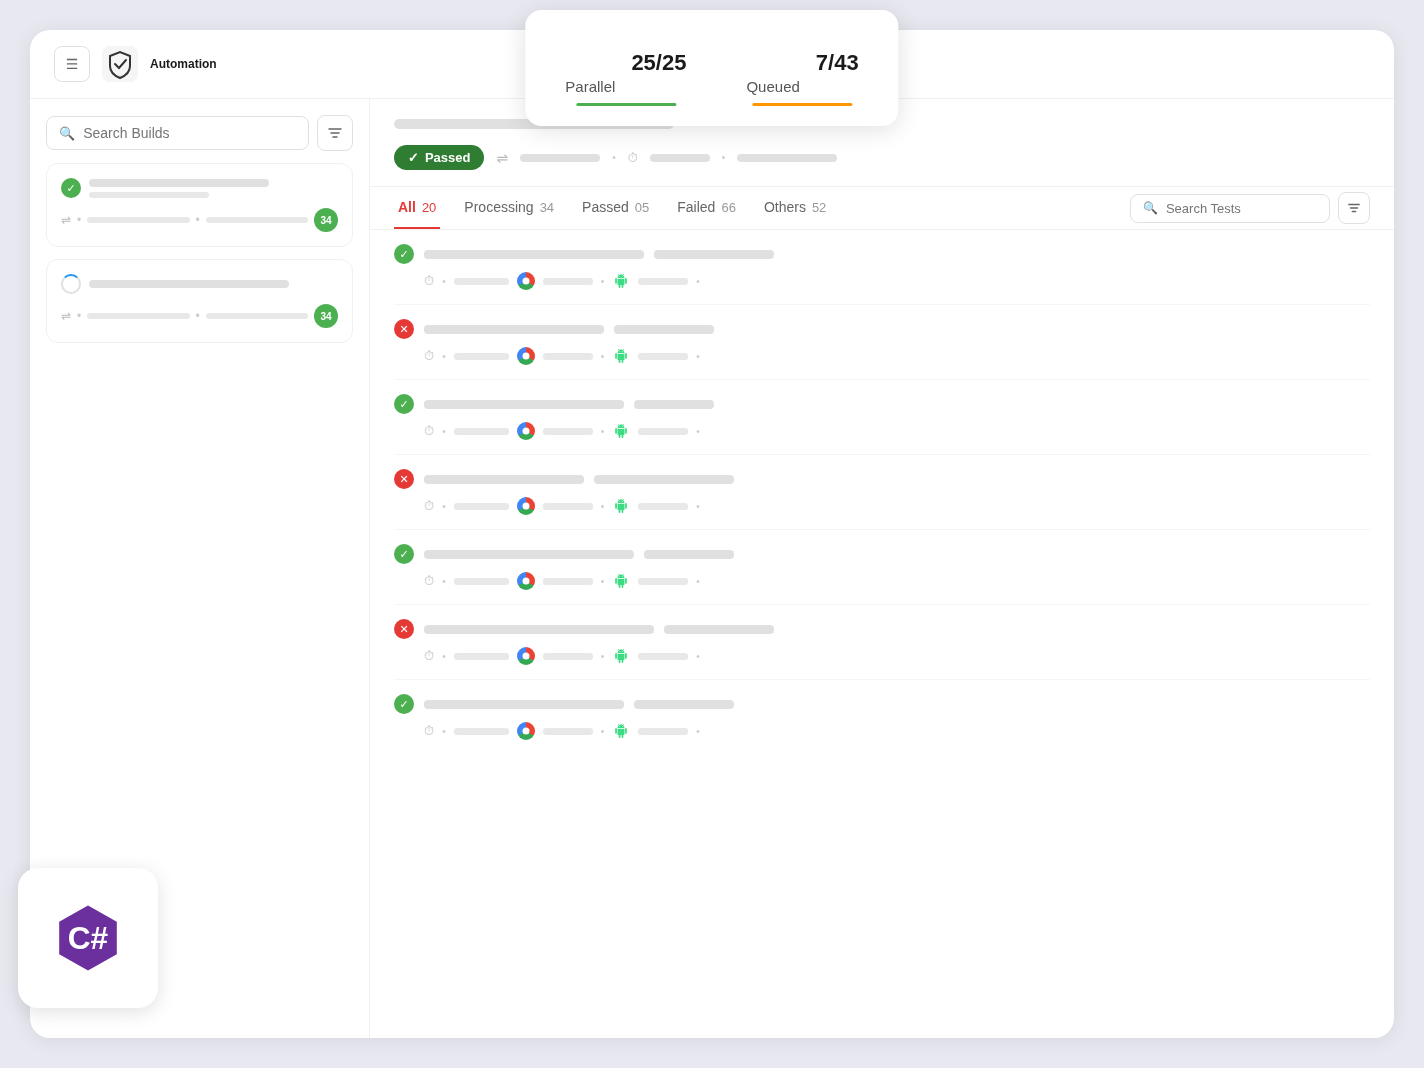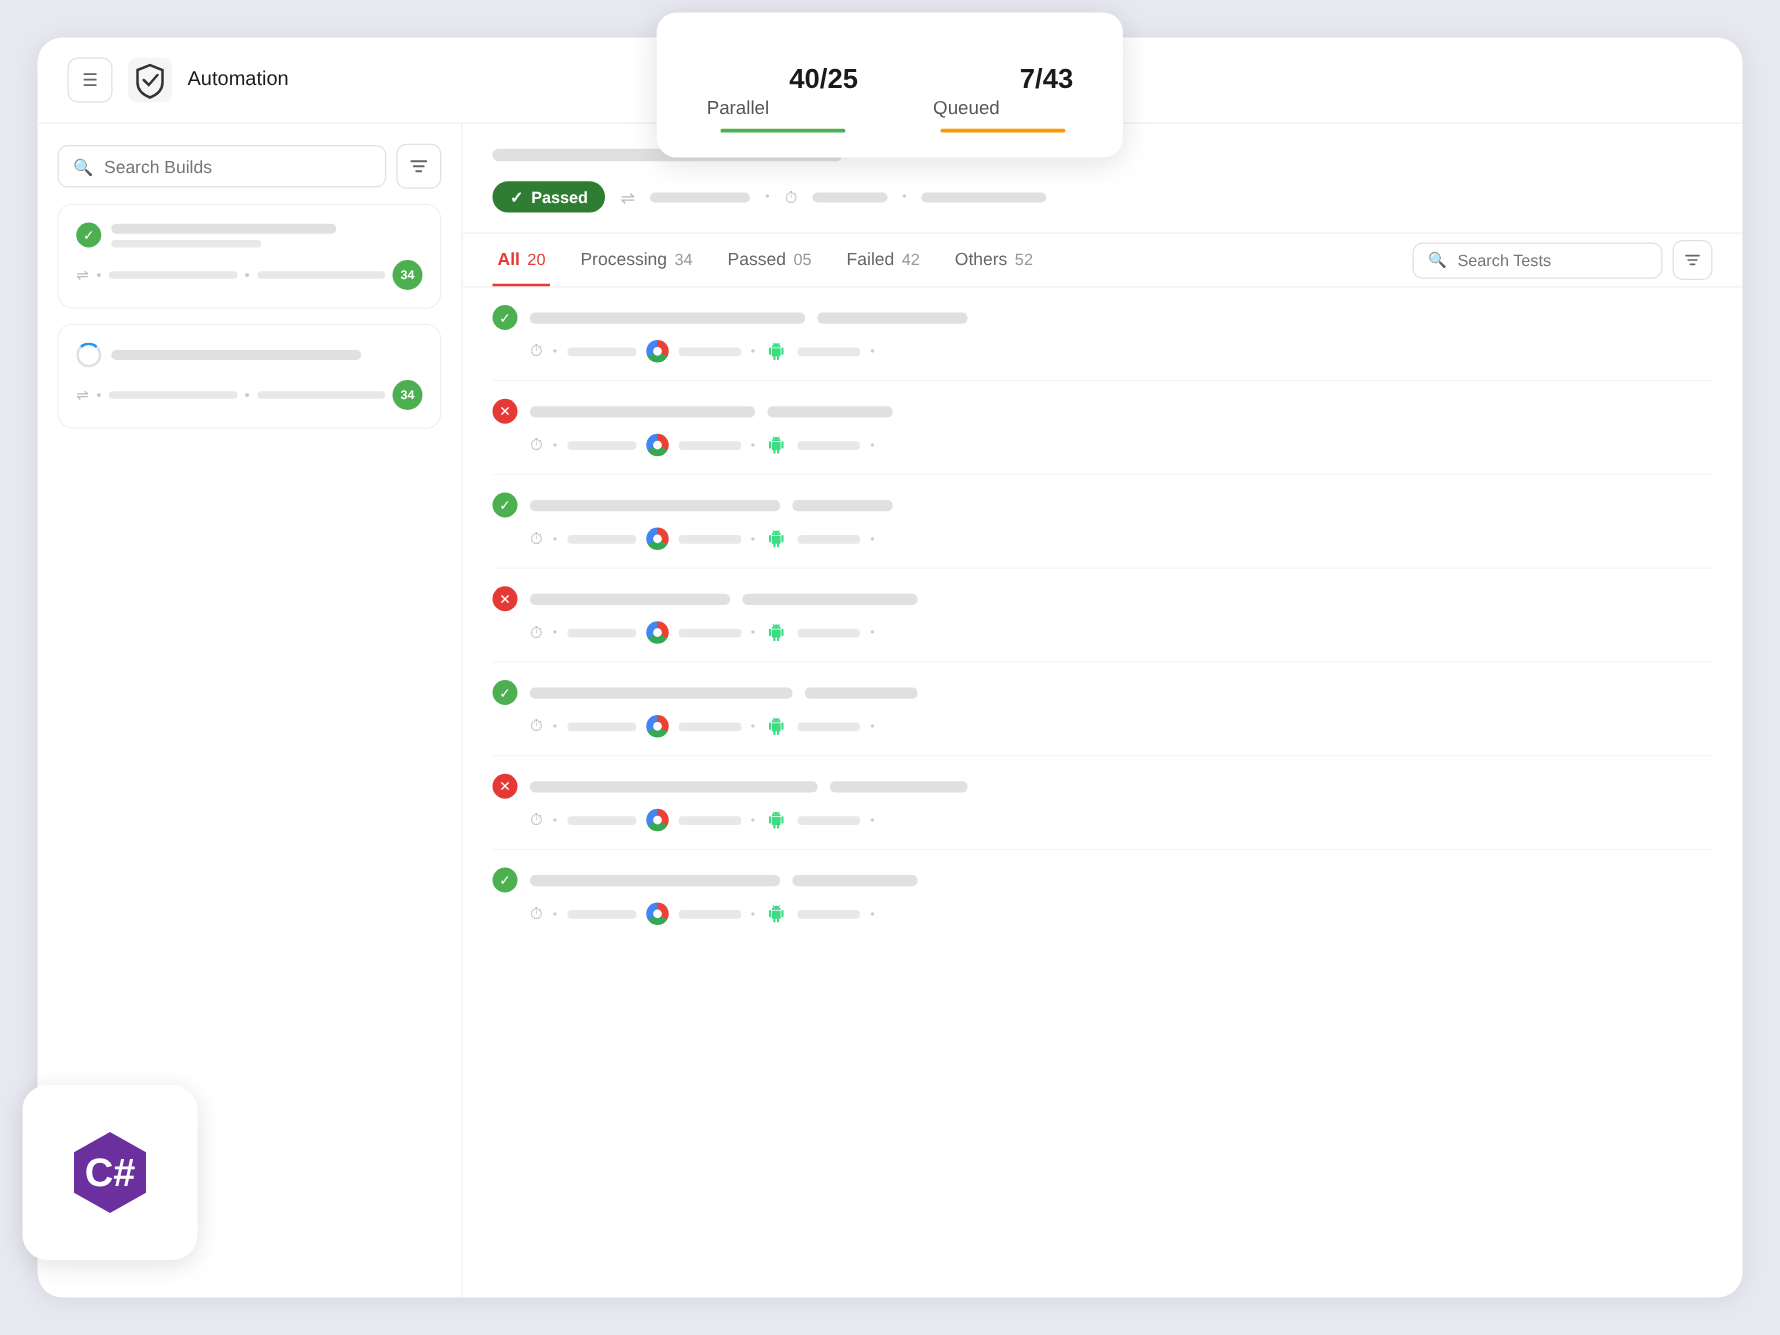--- a/index.html
+++ b/index.html
@@ -91,22 +91,22 @@
       align-items: center;
       justify-content: center;
       color: #666;
       font-size: 14px;
     }
     .logo-icon {
       width: 36px;
       height: 36px;
     }
     .app-title {
-      font-size: 16px;
-      font-weight: 400;
+      font-size: 12px;
+      font-weight: 700;
       color: #1a1a1a;
     }
 
     
     .app-body {
       display: flex;
       flex: 1;
       overflow: hidden;
     }
 
@@ -439,21 +439,21 @@
       height: 72px;
     }
   </style>
 </head>
 <body>
 
 <div class="tooltip-card">
   <div class="tooltip-section">
     <div class="tooltip-top">
       <span class="tooltip-label">Parallel</span>
-      <span class="tooltip-value">40/25</span>
+      <span class="tooltip-value">25/25</span>
     </div>
     <div class="tooltip-bar bar-green"></div>
   </div>
   <div class="tooltip-section">
     <div class="tooltip-top">
       <span class="tooltip-label">Queued</span>
       <span class="tooltip-value">7/43</span>
     </div>
     <div class="tooltip-bar bar-orange"></div>
   </div>
@@ -553,21 +553,21 @@
         <div class="tab-item">
           <span>Processing</span>
           <span class="tab-badge">34</span>
         </div>
         <div class="tab-item">
           <span>Passed</span>
           <span class="tab-badge">05</span>
         </div>
         <div class="tab-item">
           <span>Failed</span>
-          <span class="tab-badge">42</span>
+          <span class="tab-badge">66</span>
         </div>
         <div class="tab-item">
           <span>Others</span>
           <span class="tab-badge">52</span>
         </div>
 
         <div class="tabs-search">
           <div class="tests-search-bar">
             <span style="color:#bbb; font-size:12px;">🔍</span>
             <input type="text" placeholder="Search Tests" style="">

